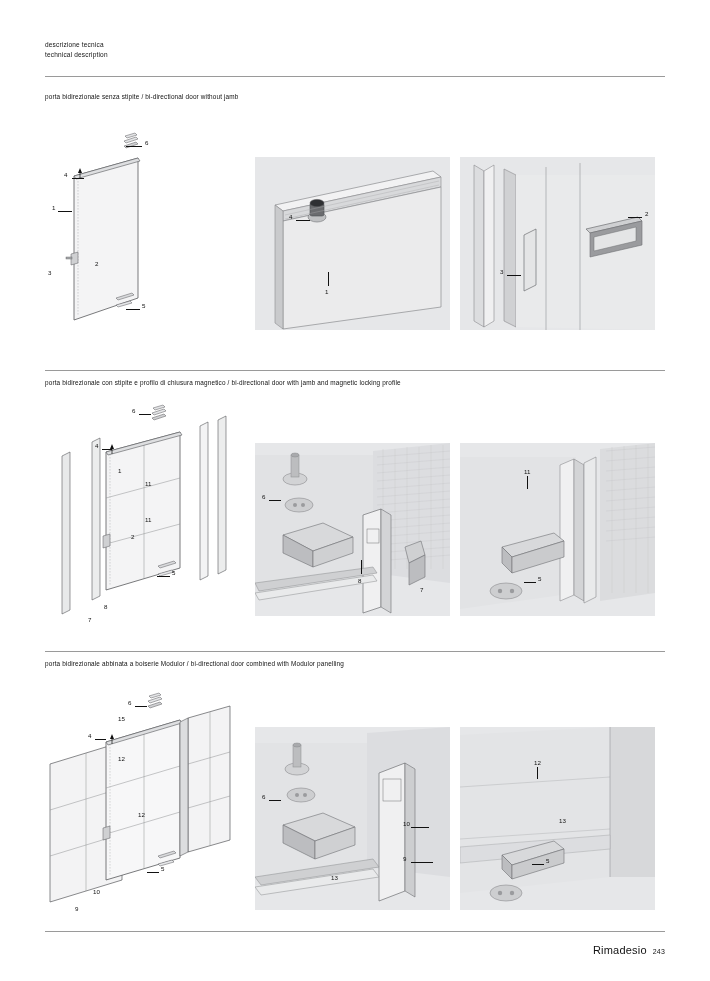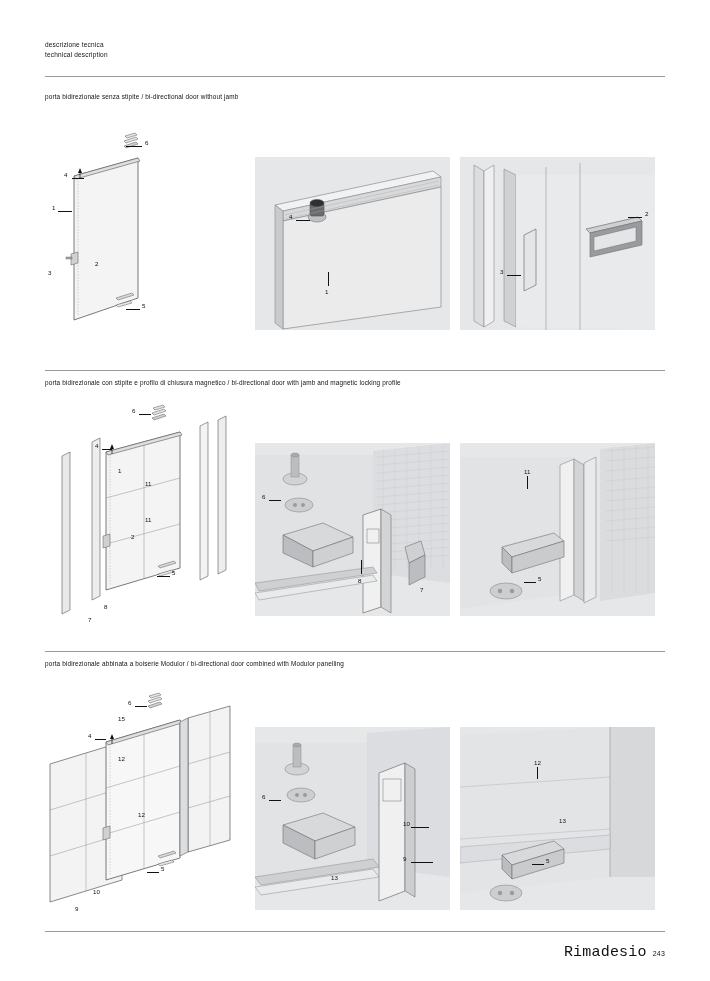--- a/index.html
+++ b/index.html
@@ -56,21 +56,21 @@
 
   
   .footer {
     position: absolute;
     right: 45px;
     top: 944px;
     font-size: 9px;
     color: #111;
     letter-spacing: 0.2px;
   }
-  .footer .brand { font-family: Liberation Mono, monospace; font-size: 15px; }
+  .footer .brand { font-family: Liberation Sans, sans-serif; font-size: 11px; }
   .footer .pageno { font-size: 7px; margin-left: 6px; }
 
   
   .panel {
     position: absolute;
     background: #e6e7e9;
     overflow: hidden;
   }
   .panel .inner-bg {
     position: absolute;

